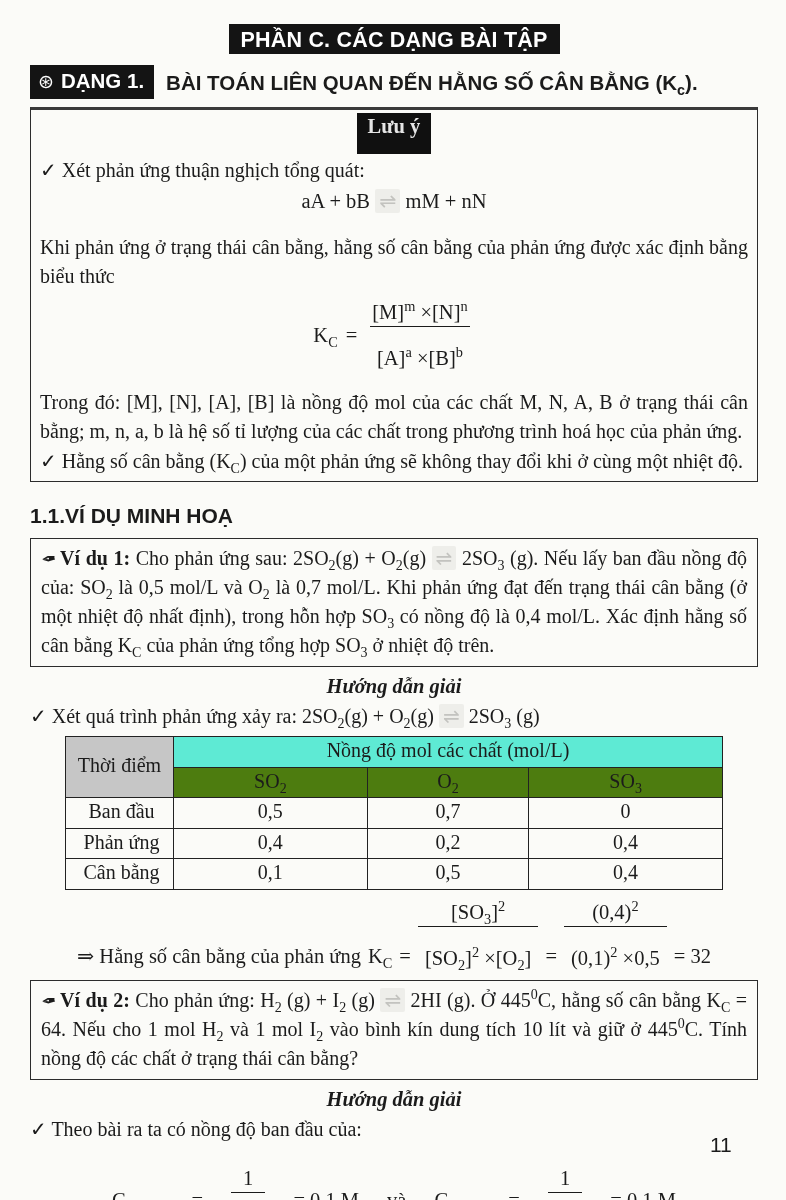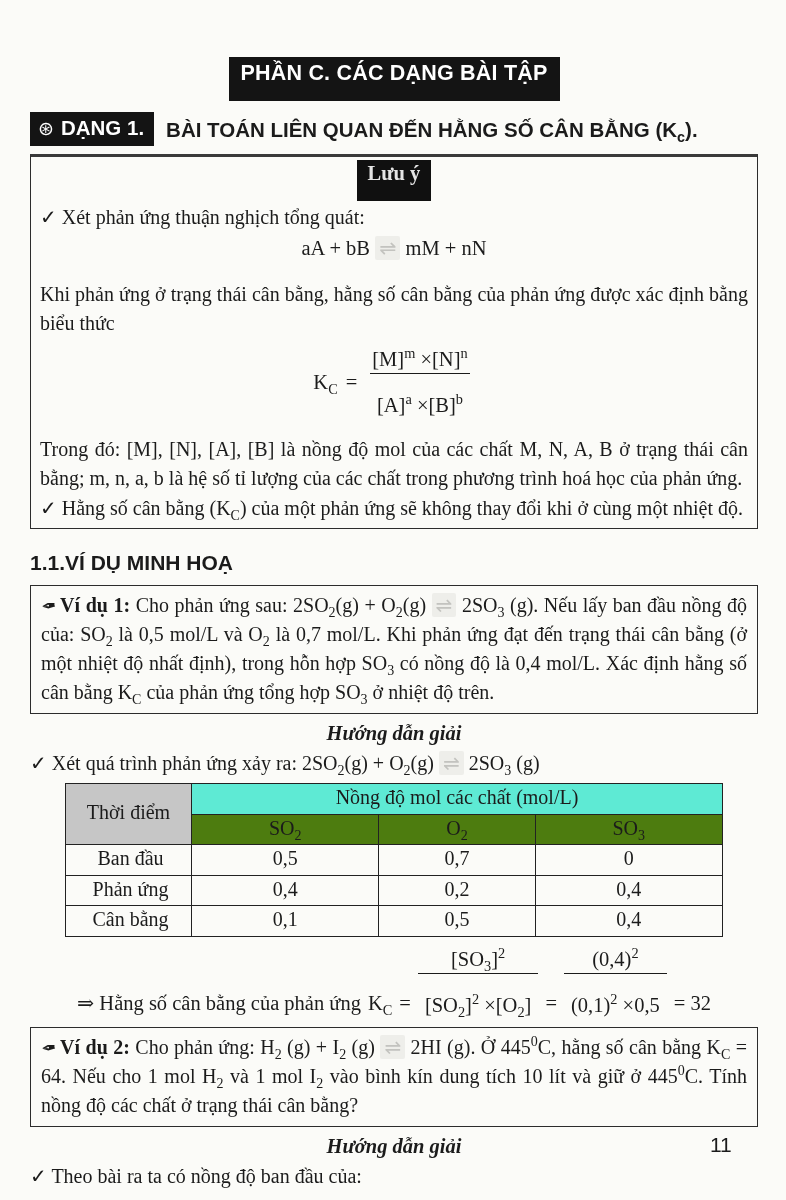--- a/index.html
+++ b/index.html
@@ -4,22 +4,22 @@
 <style>
   * { margin:0; padding:0; box-sizing:border-box; }
   html,body { background:#e9e9e7; }
   body { width:786px; height:1200px; margin:0 auto; position:relative;
          font-family:"Liberation Serif","DejaVu Serif","DejaVu Sans",serif;
          color:#1b1b1b; font-size:20px; line-height:29px; }
   .page { position:absolute; inset:0; background:#fbfbf8; overflow:hidden; }
   .content { padding:0 28px 0 30px; }
 
   
-  .part-title { display:block; width:fit-content; margin:57px auto 0;
-    background:#141414; color:#fff; padding:3px 12px 15px;
+  .part-title { display:block; width:fit-content; margin:24px auto 0;
+    background:#141414; color:#fff; padding:3px 12px 1px;
     font-family:"Liberation Sans","DejaVu Sans",sans-serif;
     font-weight:bold; font-size:21.5px; line-height:26px; letter-spacing:.2px;text-align:center; }
   .dang-row { display:flex; align-items:center; gap:12px; margin-top:11px; }
   .dang-badge { background:#141414; color:#fff; padding:3px 10px 5px 8px;
     font-family:"Liberation Sans","DejaVu Sans",sans-serif;
     font-weight:bold; font-size:20.5px; line-height:26px;
     display:inline-flex; align-items:center; gap:7px; white-space:nowrap; }
   .dang-badge .flower { font-size:19px; line-height:1; font-family:"DejaVu Sans",sans-serif; font-weight:normal; }
   .dang-title { font-family:"Liberation Sans","DejaVu Sans",sans-serif;
     font-weight:bold; font-size:20.5px; line-height:25px; white-space:nowrap; }
@@ -59,21 +59,21 @@
   .ex-label { font-weight:bold; }
 
   .guide-title { text-align:center; font-weight:bold; font-style:italic;
     font-size:20.5px; margin-top:5px; }
 
   
   table.conc { border-collapse:collapse; margin:5px auto 0; width:658px;
     font-size:20px; }
   table.conc td { border:1.6px solid #222; text-align:center;
     padding:0 6px 2px; line-height:27.5px; }
-  td.corner { background:#c6c6c6; width:126px; }
+  td.corner { background:#c6c6c6; width:108px; }
   td.mainhead { background:#5eead4; }
   tr.species-row td { background:#4d7c0f; }
   td.row-label { text-align:right; padding-left:10px !important; }
 
   .result-row { display:flex; justify-content:center; align-items:flex-end;
     gap:7px; margin:9px 0 7px; font-size:20.5px; }
 
   .conc-row { display:flex; justify-content:center; align-items:center;
     gap:28px; margin:21px 0 0; font-size:20.5px; }
 

